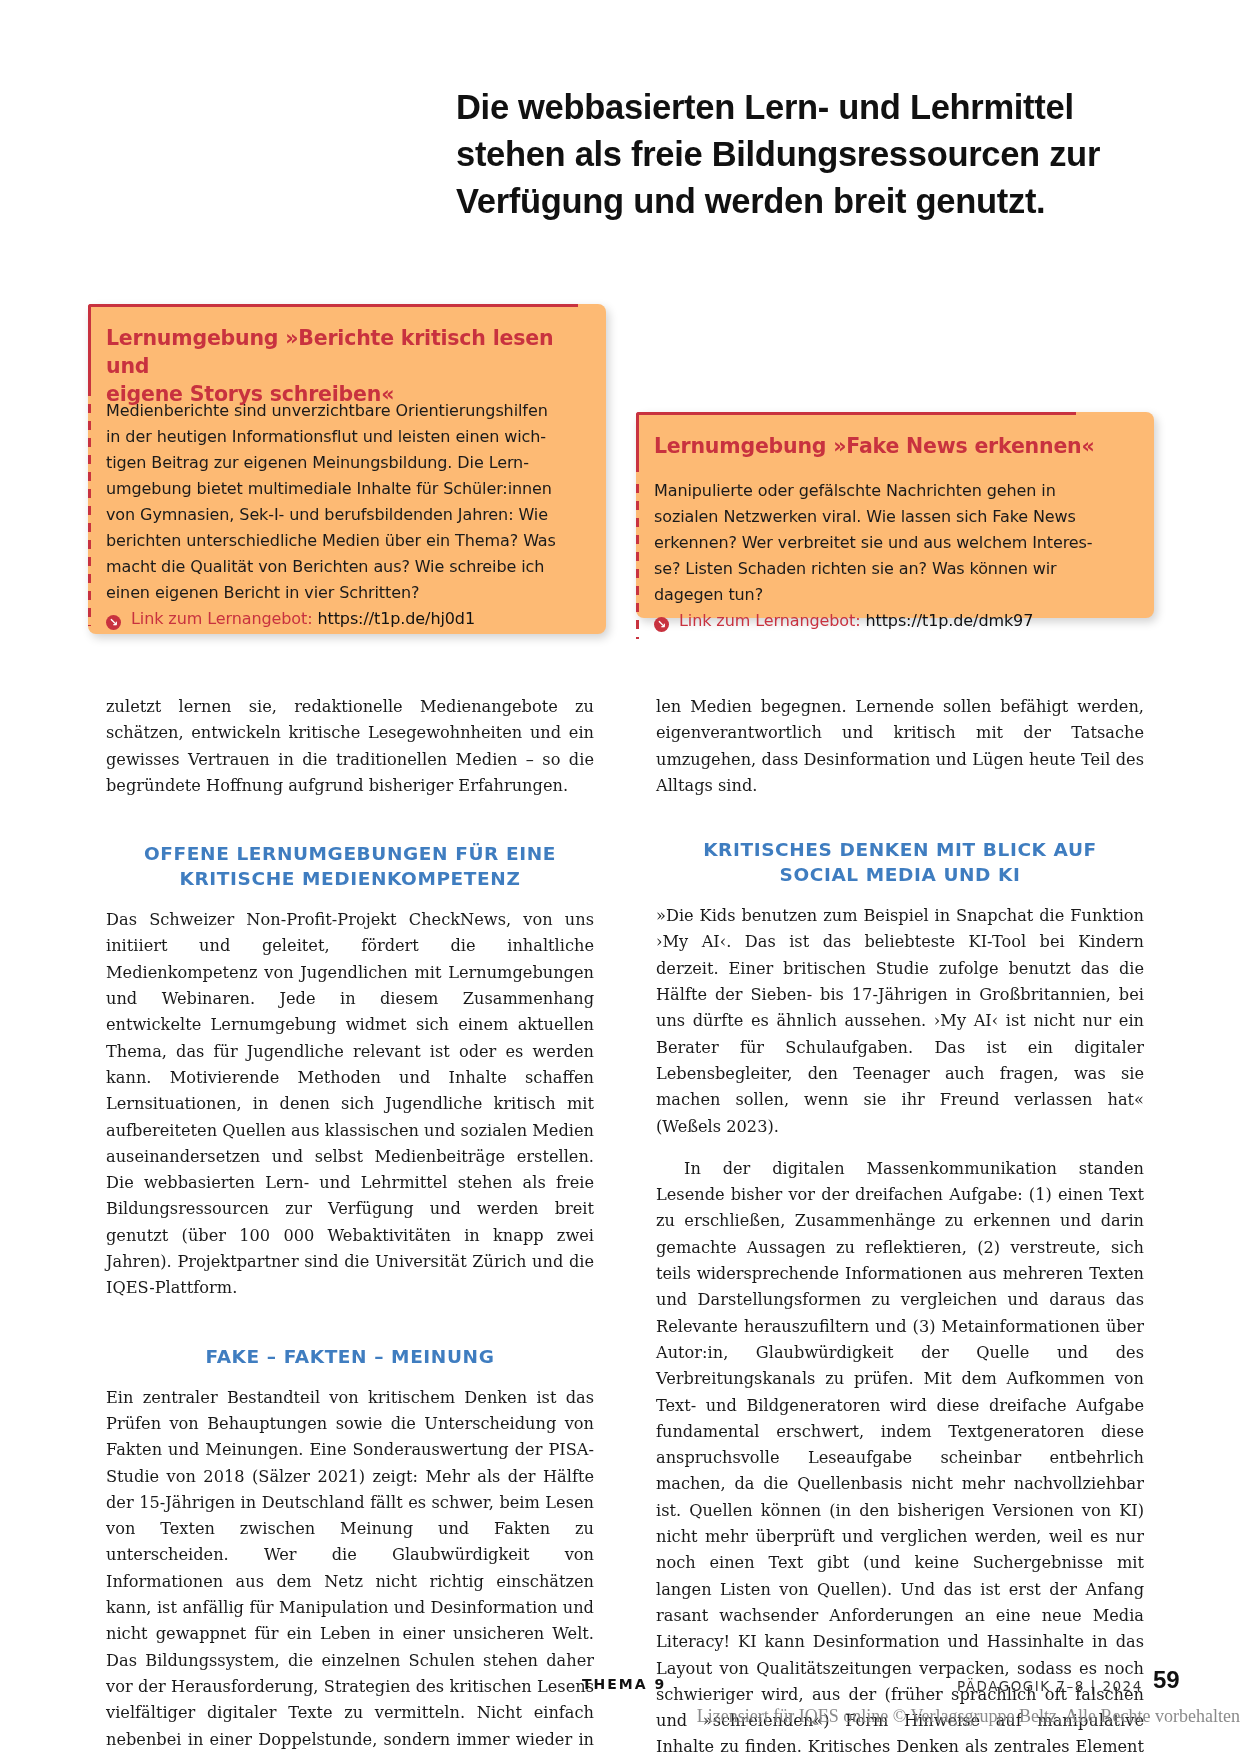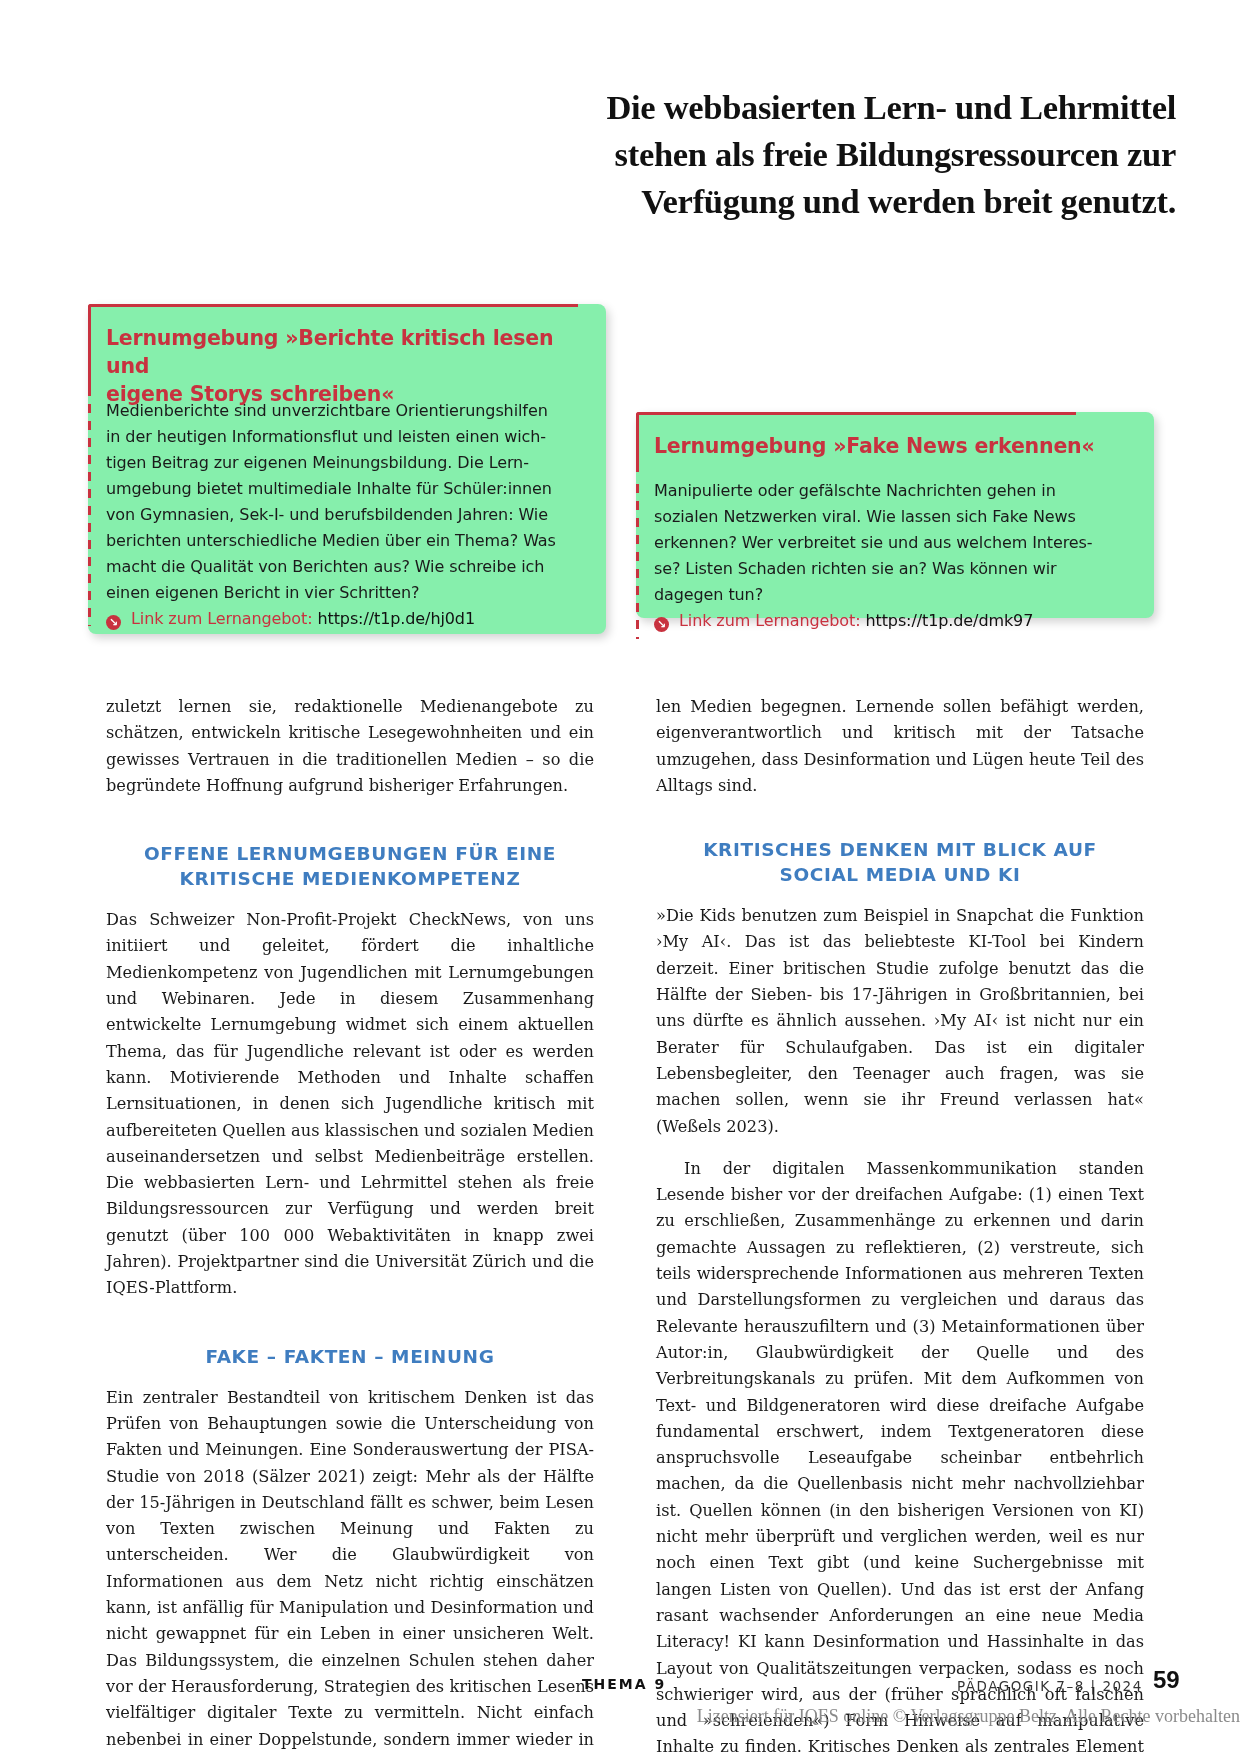--- a/index.html
+++ b/index.html
@@ -1,23 +1,23 @@
 <!DOCTYPE html>
 <html><head>
 <meta charset="utf-8">
 <style>
   html, body { margin:0; padding:0; background:#ffffff; }
   body { width:1240px; height:1754px; position:relative; overflow:hidden; color:#1a1a1a; }
   .headline {
     position:absolute; left:456px; top:84px; width:720px;
-    font-family:Liberation Serif, serif; font-weight:bold; font-size:34.5px; line-height:47px;
-    color:#111; letter-spacing:-0.3px;text-align:right;
+    font-family:Liberation Sans, sans-serif; font-weight:bold; font-size:34.5px; line-height:47px;
+    color:#111; letter-spacing:-0.3px;
   }
   .box {
-    position:absolute; background:#86efac; border-radius:8px;
+    position:absolute; background:#fdba74; border-radius:8px;
     box-shadow: 3px 4px 10px rgba(0,0,0,0.18);
   }
   .box .frame-top {
     position:absolute; left:0; top:0; height:3px; background:#c8323f; border-top-left-radius:8px;
   }
   .box .frame-left-solid {
     position:absolute; left:0; top:0; width:3px; background:#c8323f; border-top-left-radius:8px;
   }
   .box .frame-left-dash {
     position:absolute; left:0; width:3px;

